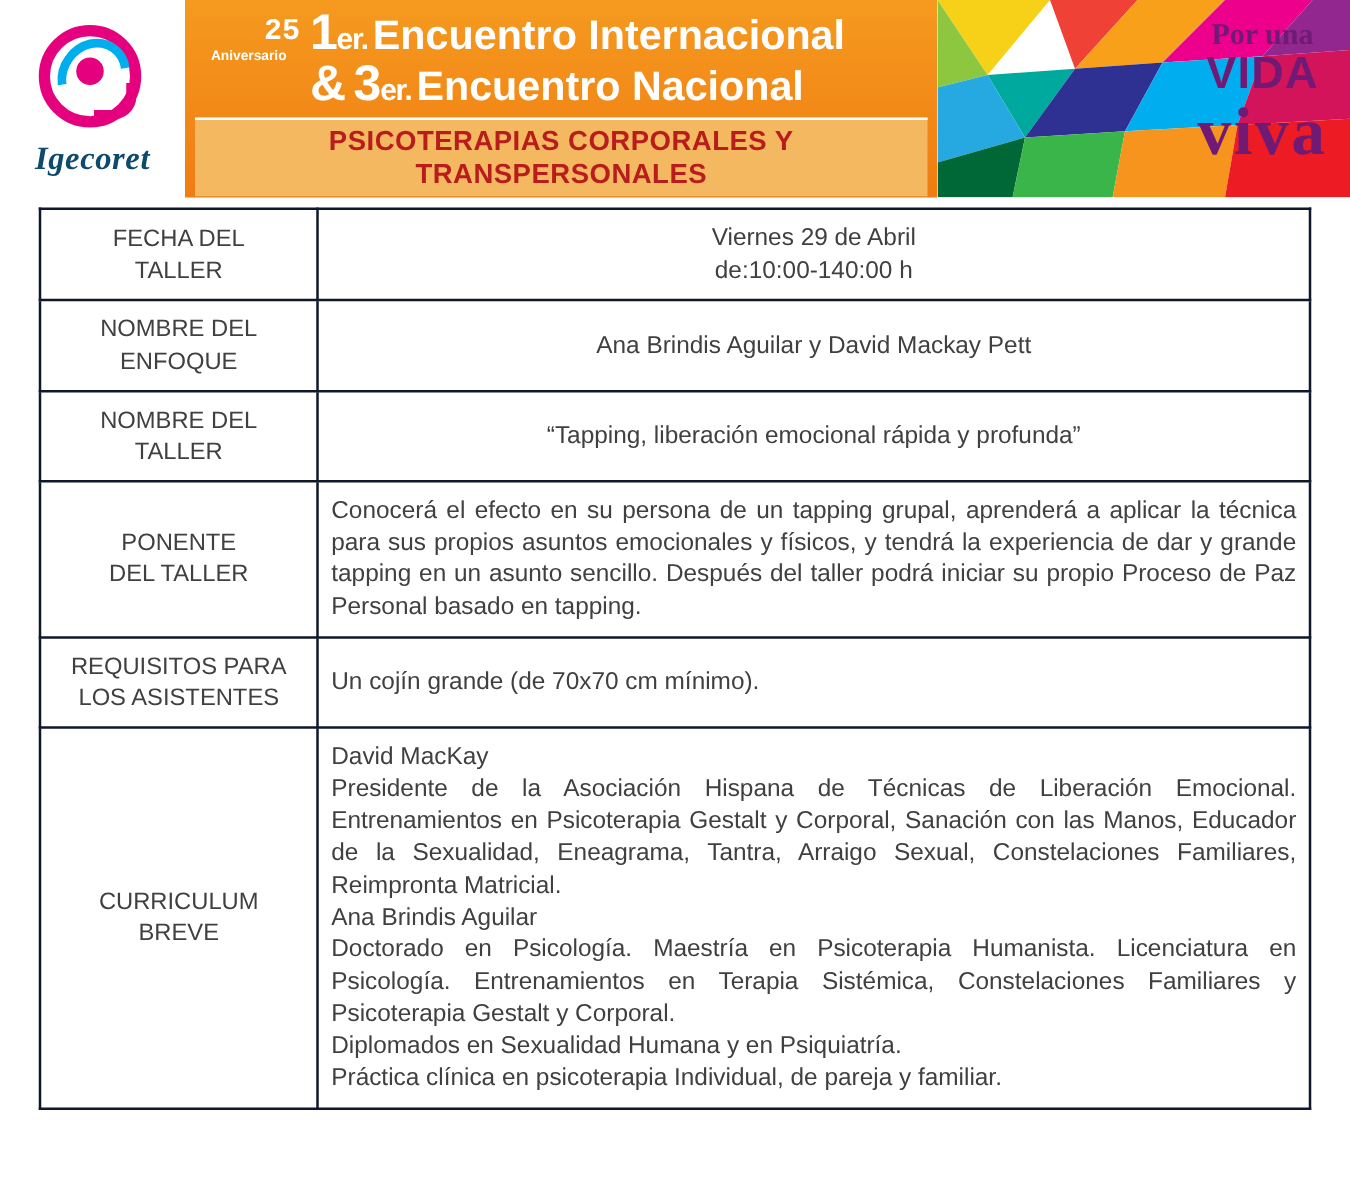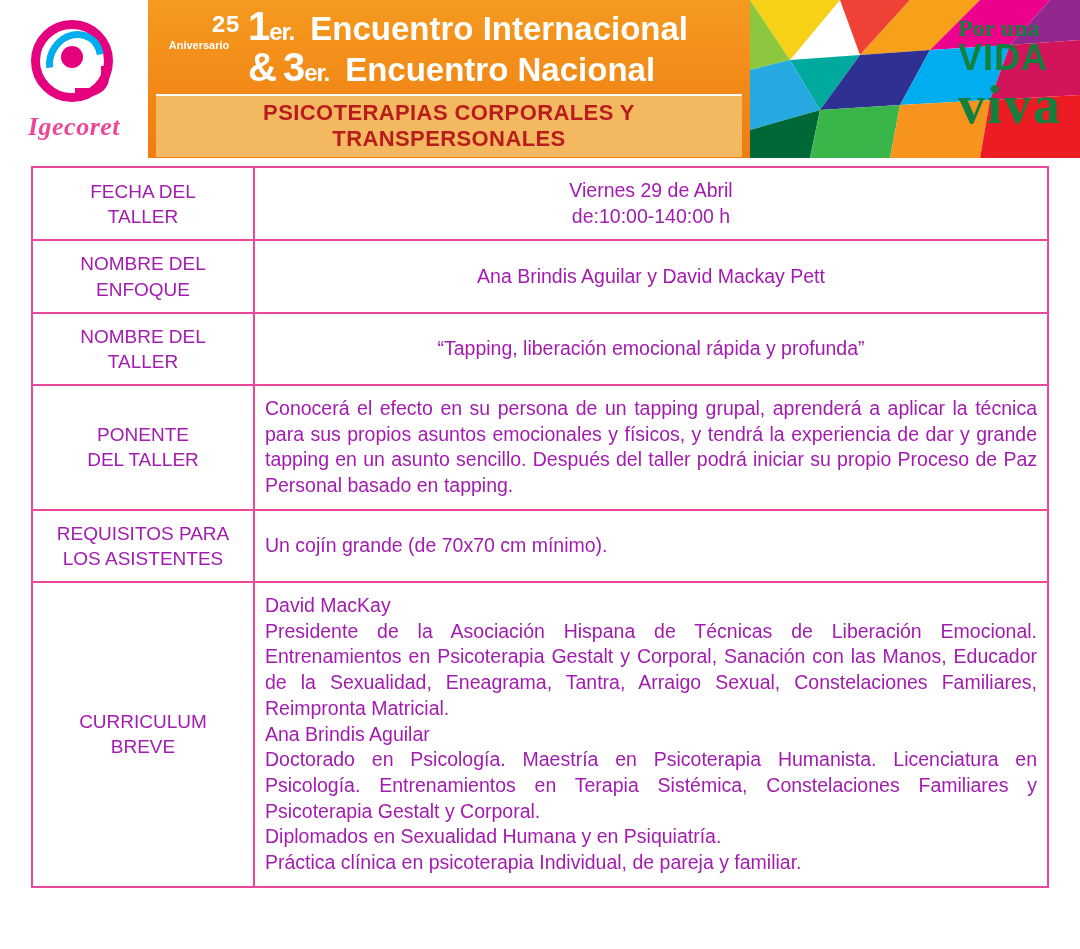--- a/index.html
+++ b/index.html
@@ -75,21 +75,21 @@
     border-bottom: 8px solid #e5007e;
     box-sizing: border-box;
   }
   .logo-name {
     margin-top: 6px;
     font-family: "Liberation Serif", serif;
     font-style: italic;
     font-weight: bold;
     font-size: 26px;
     letter-spacing: 0.5px;
-    color: #ec4899;
+    color: #0c4a6e;
   }
 
   .title-block {
     flex: 1 1 auto;
     background: linear-gradient(180deg, #f59a1f 0%, #f07c12 100%);
     position: relative;
     display: flex;
     flex-direction: column;
     justify-content: flex-start;
     padding: 6px 8px 0 8px;
@@ -127,21 +127,21 @@
   }
   .big-num {
     font-size: 40px;
     font-weight: bold;
     font-family: "Liberation Sans", sans-serif;
     letter-spacing: -1px;
   }
   .line-text {
     font-size: 33px;
     font-weight: bold;
-    margin-left: 16px;
+    margin-left: 4px;
     white-space: nowrap;
   }
   .amp {
     font-size: 40px;
     font-weight: bold;
     color: #ffffff;
     margin-right: 6px;
   }
   .subtitle-bar {
     margin-top: 6px;
@@ -160,23 +160,23 @@
   .art-block {
     flex: 0 0 330px;
     position: relative;
     overflow: hidden;
     background: #ffffff;
   }
   .art-slogan {
     position: absolute;
     right: 18px;
     top: 16px;
-    text-align: left;
+    text-align: center;
     z-index: 5;
-    color: #15803d;
+    color: #701a75;
     line-height: 1;
   }
   .art-slogan .l1 {
     font-size: 24px;
     font-weight: bold;
     font-family: "Liberation Serif", serif;
     display: block;
   }
   .art-slogan .l2 {
     font-size: 36px;
@@ -195,25 +195,25 @@
 
   
   .sheet {
     width: 1018px;
     margin: 8px auto 0 auto;
     border: 2px solid #2f5fbf;
     border-collapse: collapse;
     table-layout: fixed;
   }
   .sheet td {
-    border: 2px solid #ec4899;
+    border: 2px solid #0f172a;
     padding: 10px 10px;
     vertical-align: middle;
     font-size: 19.5px;
-    color: #a21caf;
+    color: #404040;
     line-height: 1.32;
   }
   .sheet td.label {
     width: 200px;
     text-align: center;
     font-size: 19px;
   }
   .sheet td.value-center {
     text-align: center;
     border-radius: 24px;

